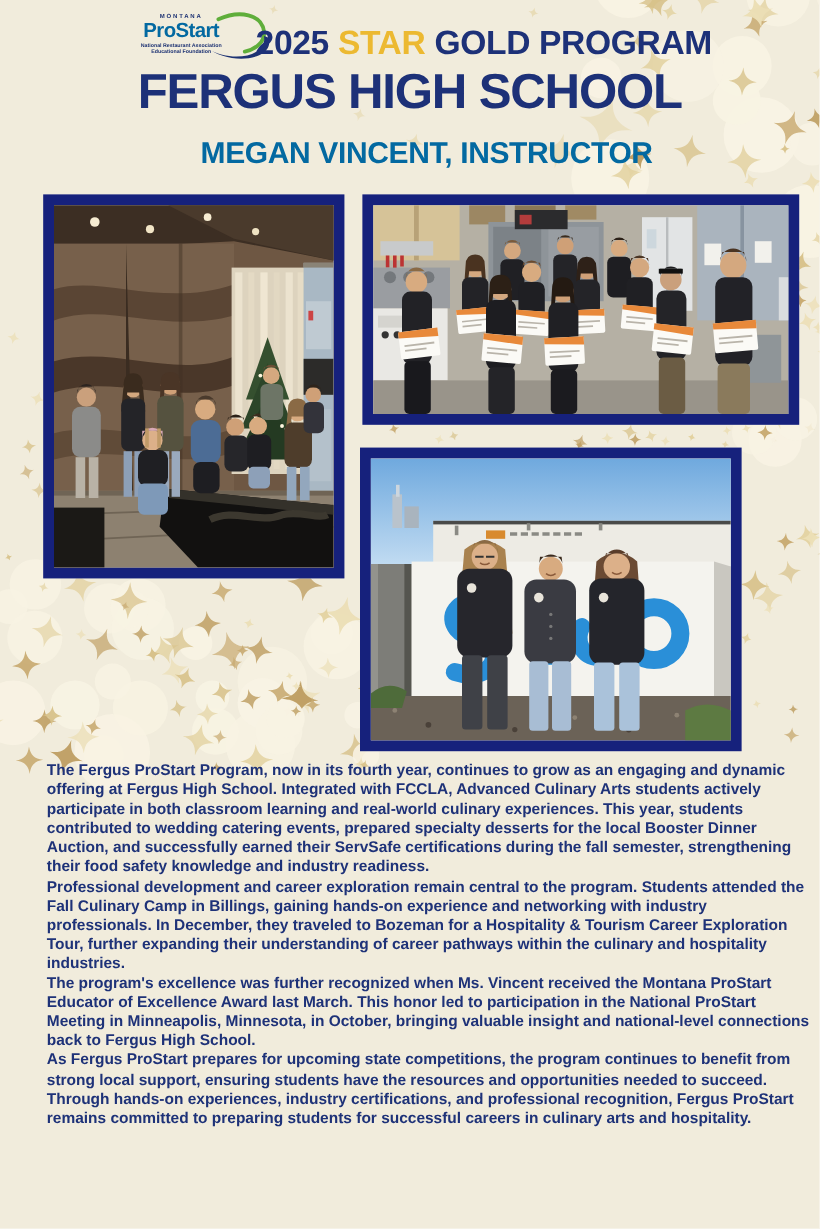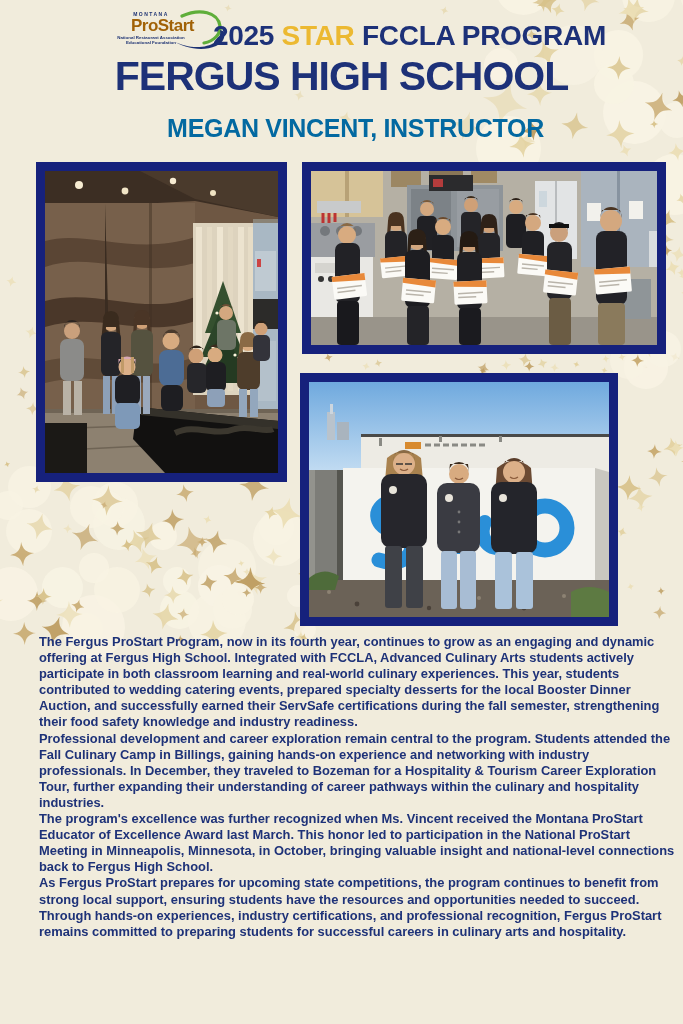--- a/index.html
+++ b/index.html
@@ -12,22 +12,22 @@
   }
   
   #stars{position:absolute;inset:0;z-index:0;}
   .circ{position:absolute;border-radius:50%;background:#f8f3e3;}
   .star{position:absolute;}
   
   .hdr{position:absolute;left:0;top:0;width:100%;z-index:2;}
   .logo{position:absolute;left:108px;top:10px;width:132px;height:48px;}
   .logo .montana{position:absolute;left:0;top:1px;width:86px;text-align:center;
     font-size:5px;font-weight:700;letter-spacing:1.5px;color:#1d3273;}
-  .logo .pname{position:absolute;left:0;top:6px;width:86px;text-align:right;
-    font-size:17px;font-weight:800;color:#a16207;letter-spacing:-0.5px;}
+  .logo .pname{position:absolute;left:0;top:6px;width:86px;text-align:center;
+    font-size:17px;font-weight:800;color:#0369a1;letter-spacing:-0.5px;}
   .logo .sub{position:absolute;left:0;width:86px;text-align:center;
     font-size:4.4px;font-weight:700;color:#1d3273;}
   .logo .sub1{top:25px;} .logo .sub2{top:30px;}
   .logo svg{position:absolute;left:58px;top:0;}
   .program-title{
     position:absolute;left:213px;top:20px;margin:0;white-space:nowrap;
     font-size:28px;font-weight:800;color:#1d3178;letter-spacing:-0.3px;
   }
   .program-title .gold{color:#ecb931;}
   .school-name{
@@ -521,21 +521,21 @@
     <div class="logo">
       <svg width="74" height="48" viewBox="0 0 74 48">
         <path d="M16 6 C34 -2 52 2 54 16 C55 24 48 31 38 33" fill="none" stroke="#5fae3a" stroke-width="3.2" stroke-linecap="round"></path>
         <path d="M54 20 C56 31 44 38 28 37 C20 36.5 12 34 6 30 C18 38 36 42 50 36 C58 32.5 60 26 57 21 Z" fill="#1d3273"></path>
       </svg>
       <div class="montana">MONTANA</div>
       <div class="pname">ProStart</div>
       <div class="sub sub1">National Restaurant Association</div>
       <div class="sub sub2">Educational Foundation</div>
     </div>
-    <h1 class="program-title"><span>2025</span> <span class="gold">STAR</span> <span>FCCLA PROGRAM</span></h1>
+    <h1 class="program-title"><span>2025</span> <span class="gold">STAR</span> <span>GOLD PROGRAM</span></h1>
     <h2 class="school-name">FERGUS HIGH SCHOOL</h2>
     <h3 class="instructor-name">MEGAN VINCENT, INSTRUCTOR</h3>
   </div>
 
   <div class="photo photo-lobby" aria-label="Group of students posing indoors by a stone wall, window and Christmas tree">
     <svg viewBox="0 0 233 302" preserveAspectRatio="none">
       <rect width="233" height="302" fill="#6e5743"></rect>
 
       <polygon points="0,0 233,0 233,46 150,30 0,38" fill="#3c2e23"></polygon>
       <polygon points="95,0 233,0 233,46 150,28" fill="#4a3a2c"></polygon>

